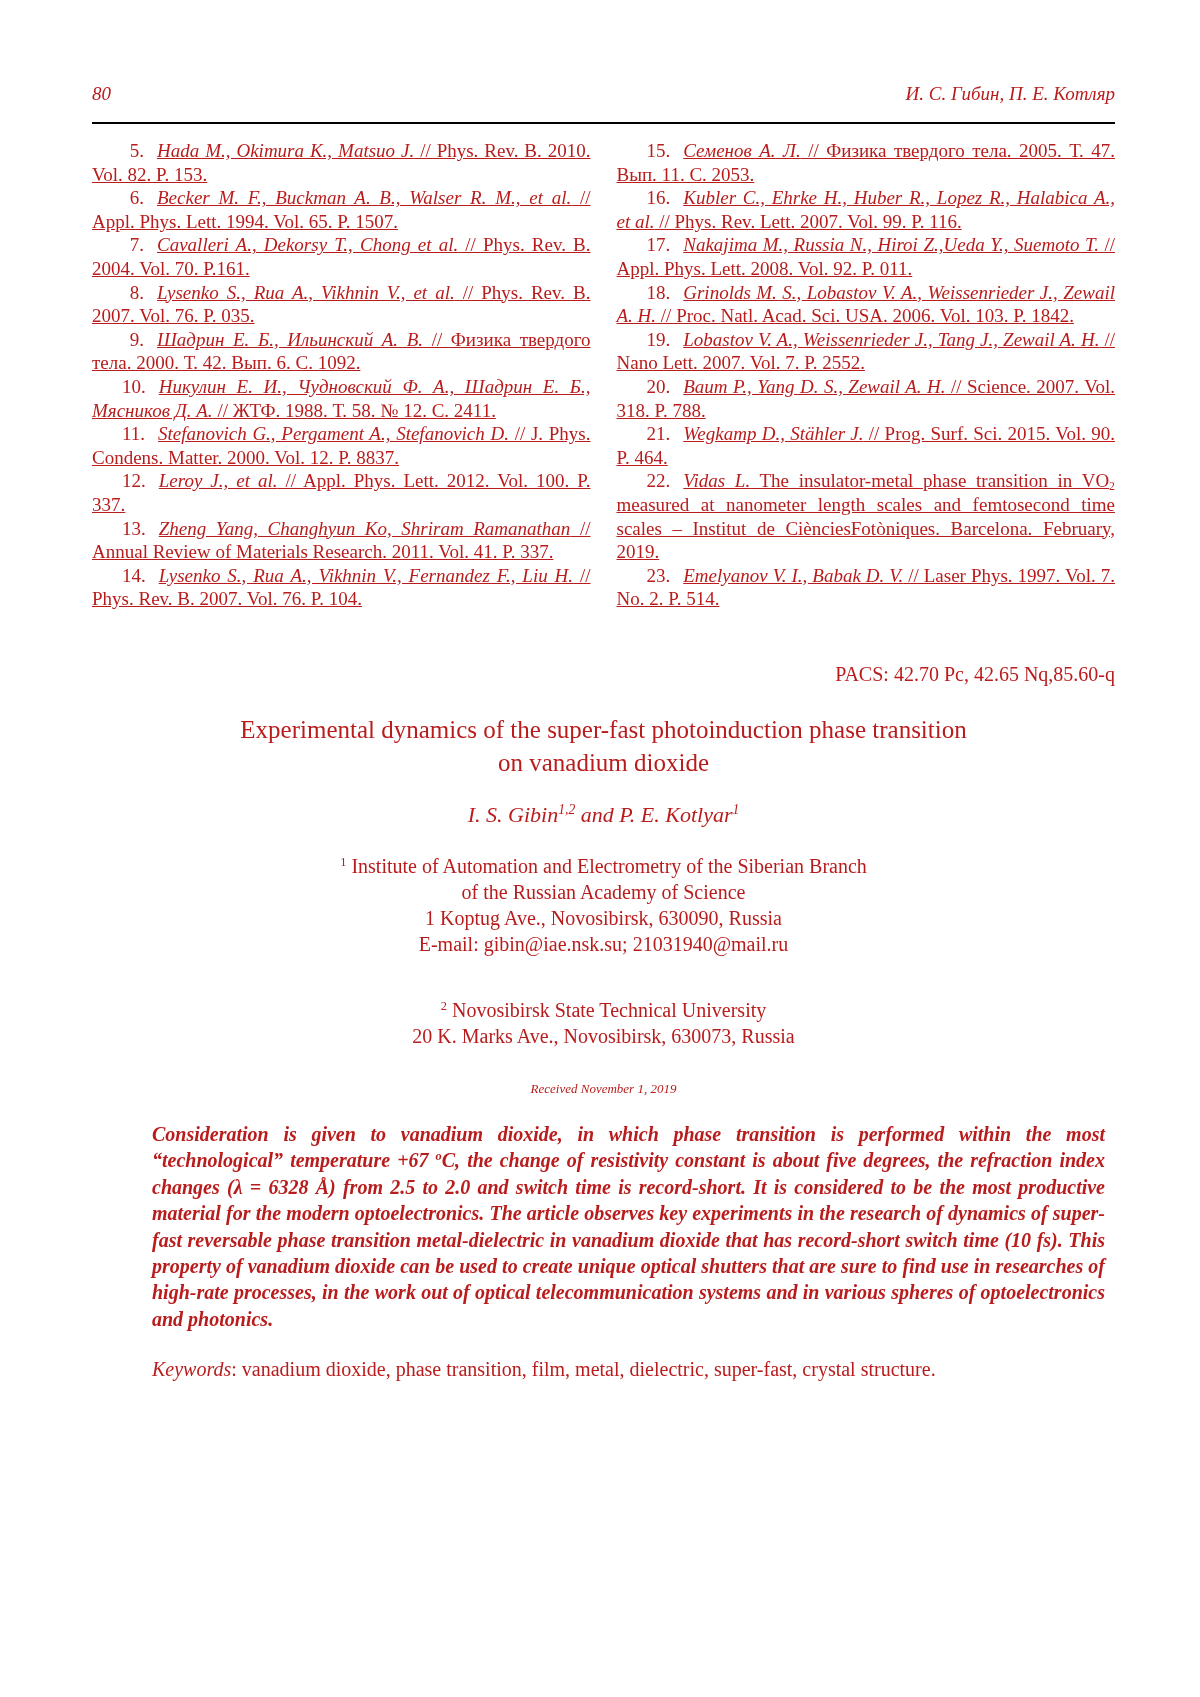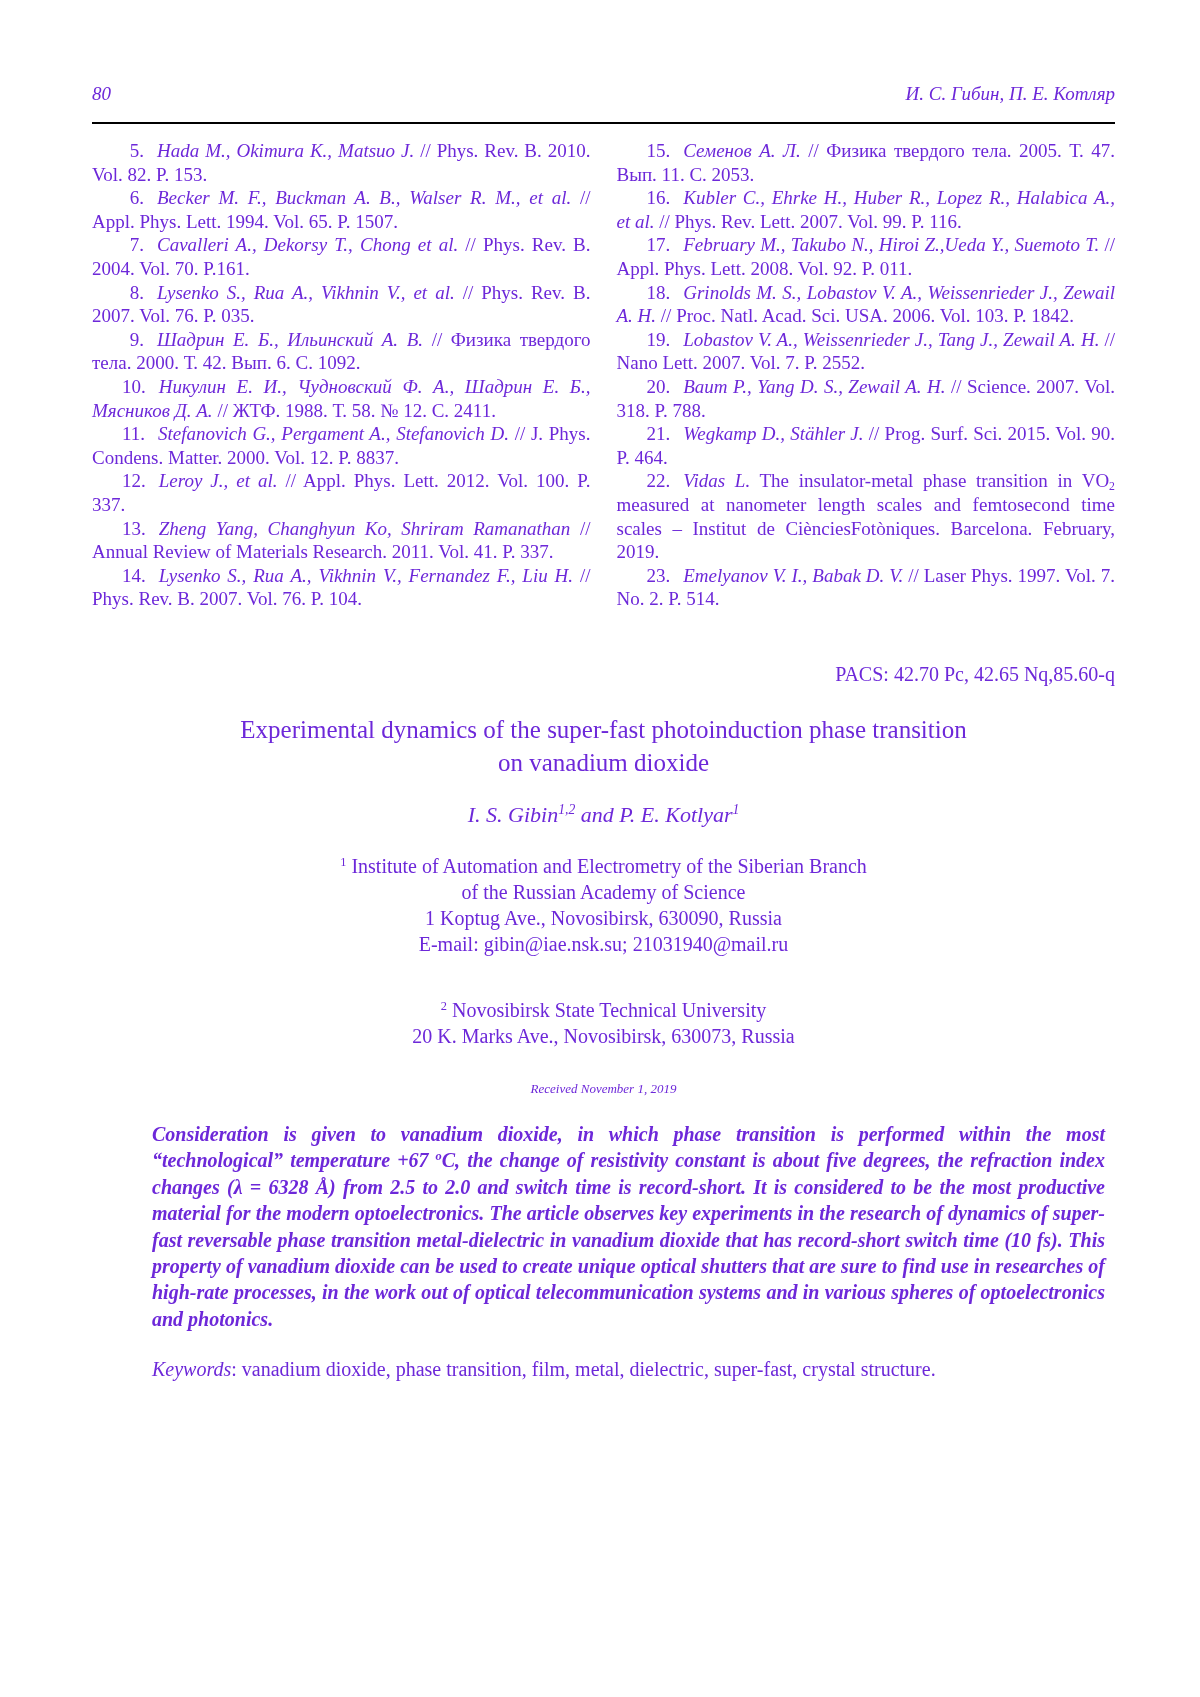--- a/index.html
+++ b/index.html
@@ -1,25 +1,25 @@
 <!DOCTYPE html>
 <html><head>
 <meta charset="utf-8">
 <style>
   html,body{margin:0;padding:0;background:#ffffff;}
   .page{position:relative;width:1200px;height:1402px;box-sizing:border-box;
-    padding:0 85px 0 92px;background:#fff;color:#6d28d9;
+    padding:0 85px 0 92px;background:#fff;color:#b91c1c;
     font-family:"Liberation Serif","DejaVu Serif",serif;overflow:hidden;}
   .running-head{margin-top:84px;display:flex;justify-content:space-between;
     font-style:italic;font-size:19px;line-height:20px;}
   .headrule{margin:18px 0 0 0;border:none;border-top:2px solid #000;height:0;}
   .refs{margin-top:15px;display:flex;gap:26px;}
   .refcol{flex:1 1 0;font-size:19px;line-height:23.6px;text-align:justify;
     hyphens:manual;-webkit-hyphens:manual;}
-  .ref{margin:0;text-indent:30px;}
+  .ref{margin:0;text-indent:30px;text-decoration:underline;}
   .refnum{display:inline-block;min-width:22px;text-indent:0;text-align:right;margin-right:13px;}
   .pacs{margin-top:52px;text-align:right;font-size:20px;line-height:22px;}
   .title{margin:28px 0 0 0;text-align:center;font-size:25px;line-height:33px;font-weight:normal;}
   .block{display:block;}
   .byline{margin-top:22px;text-align:center;font-style:italic;font-size:22px;line-height:28px;}
   .affil{text-align:center;font-size:20px;line-height:26px;}
   #affil-list .affil:nth-child(1){margin-top:24px;}
   #affil-list .affil:nth-child(2){margin-top:40px;}
   .received{margin-top:28px;text-align:center;font-style:italic;font-size:13px;line-height:24px;}
   .abstract{margin:20px 10px 0 60px;text-align:justify;font-weight:bold;font-style:italic;
@@ -51,21 +51,21 @@
         <p class="ref"><span class="refnum">9.</span><i>Шадрин Е. Б., Ильинский А. В.</i><span> // Физика твердого тела. 2000. Т. 42. Вып. 6. С. 1092.</span></p>
         <p class="ref"><span class="refnum">10.</span><i>Никулин Е. И., Чудновский Ф. А., Шадрин Е. Б., Мясников Д. А.</i><span> // ЖТФ. 1988. Т. 58. № 12. С. 2411.</span></p>
         <p class="ref"><span class="refnum">11.</span><i>Stefanovich G., Pergament A., Stefanovich D.</i><span> // J. Phys. Condens. Matter. 2000. Vol. 12. P. 8837.</span></p>
         <p class="ref"><span class="refnum">12.</span><i>Leroy J., et al.</i><span> // Appl. Phys. Lett. 2012. Vol. 100. P. 337.</span></p>
         <p class="ref"><span class="refnum">13.</span><i>Zheng Yang, Changhyun Ko, Shriram Rama­nathan</i><span> // Annual Review of Materials Research. 2011. Vol. 41. P. 337.</span></p>
         <p class="ref"><span class="refnum">14.</span><i>Lysenko S., Rua A., Vikhnin V., Fernandez F., Liu H.</i><span> // Phys. Rev. B. 2007. Vol. 76. P. 104.</span></p>
       </div>
     <div class="refcol" id="refs-right">
         <p class="ref"><span class="refnum">15.</span><i>Семенов А. Л.</i><span> // Физика твердого тела. 2005. Т. 47. Вып. 11. С. 2053.</span></p>
         <p class="ref"><span class="refnum">16.</span><i>Kubler C., Ehrke H., Huber R., Lopez R., Ha­labica A., et al.</i><span> // Phys. Rev. Lett. 2007. Vol. 99. P. 116.</span></p>
-        <p class="ref"><span class="refnum">17.</span><i>February M., Takubo N., Hiroi Z.,Ueda Y., Suemoto T.</i><span> // Appl. Phys. Lett. 2008. Vol. 92. P. 011.</span></p>
+        <p class="ref"><span class="refnum">17.</span><i>Nakajima M., Russia N., Hiroi Z.,Ueda Y., Suemoto T.</i><span> // Appl. Phys. Lett. 2008. Vol. 92. P. 011.</span></p>
         <p class="ref"><span class="refnum">18.</span><i>Grinolds M. S., Lobastov V. A., Weissenrieder J., Zewail A. H.</i><span> // Proc. Natl. Acad. Sci. USA. 2006. Vol. 103. P. 1842.</span></p>
         <p class="ref"><span class="refnum">19.</span><i>Lobastov V. A., Weissenrieder J., Tang J., Ze­wail A. H.</i><span> // Nano Lett. 2007. Vol. 7. P. 2552.</span></p>
         <p class="ref"><span class="refnum">20.</span><i>Baum P., Yang D. S., Zewail A. H.</i><span> // Science. 2007. Vol. 318. P. 788.</span></p>
         <p class="ref"><span class="refnum">21.</span><i>Wegkamp D., Stähler J.</i><span> // Prog. Surf. Sci. 2015. Vol. 90. P. 464.</span></p>
         <p class="ref"><span class="refnum">22.</span><i>Vidas L.</i><span> The insulator-metal phase transition in VO</span><sub>2</sub><span> measured at nanometer length scales and femtosecond time scales – Institut de CiènciesFotòniques. Barcelona. February, 2019.</span></p>
         <p class="ref"><span class="refnum">23.</span><i>Emelyanov V. I., Babak D. V.</i><span> // Laser Phys. 1997. Vol. 7. No. 2. P. 514.</span></p>
       </div>
   </section>
 
   <div class="pacs">PACS: 42.70 Pc, 42.65 Nq,85.60-q</div>

